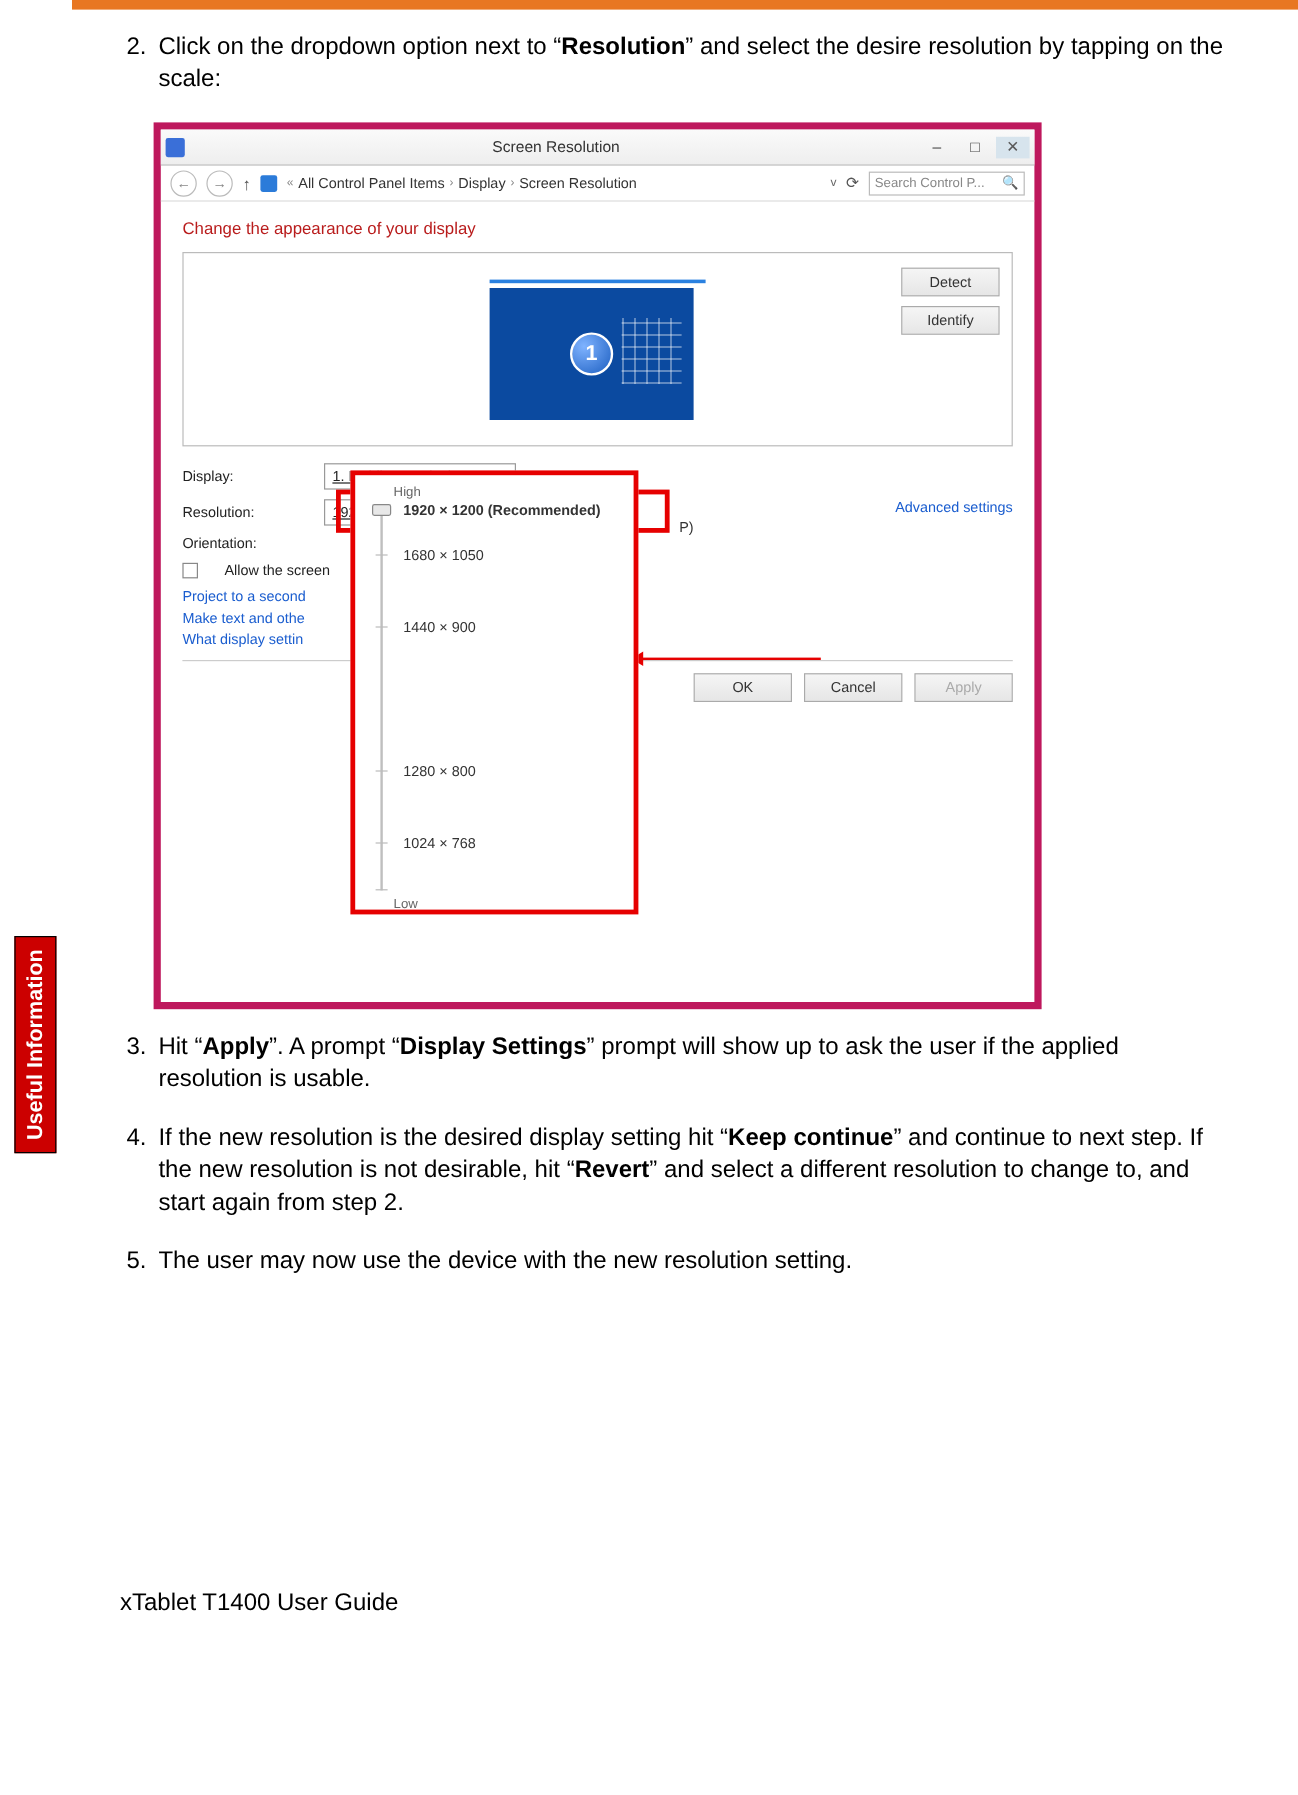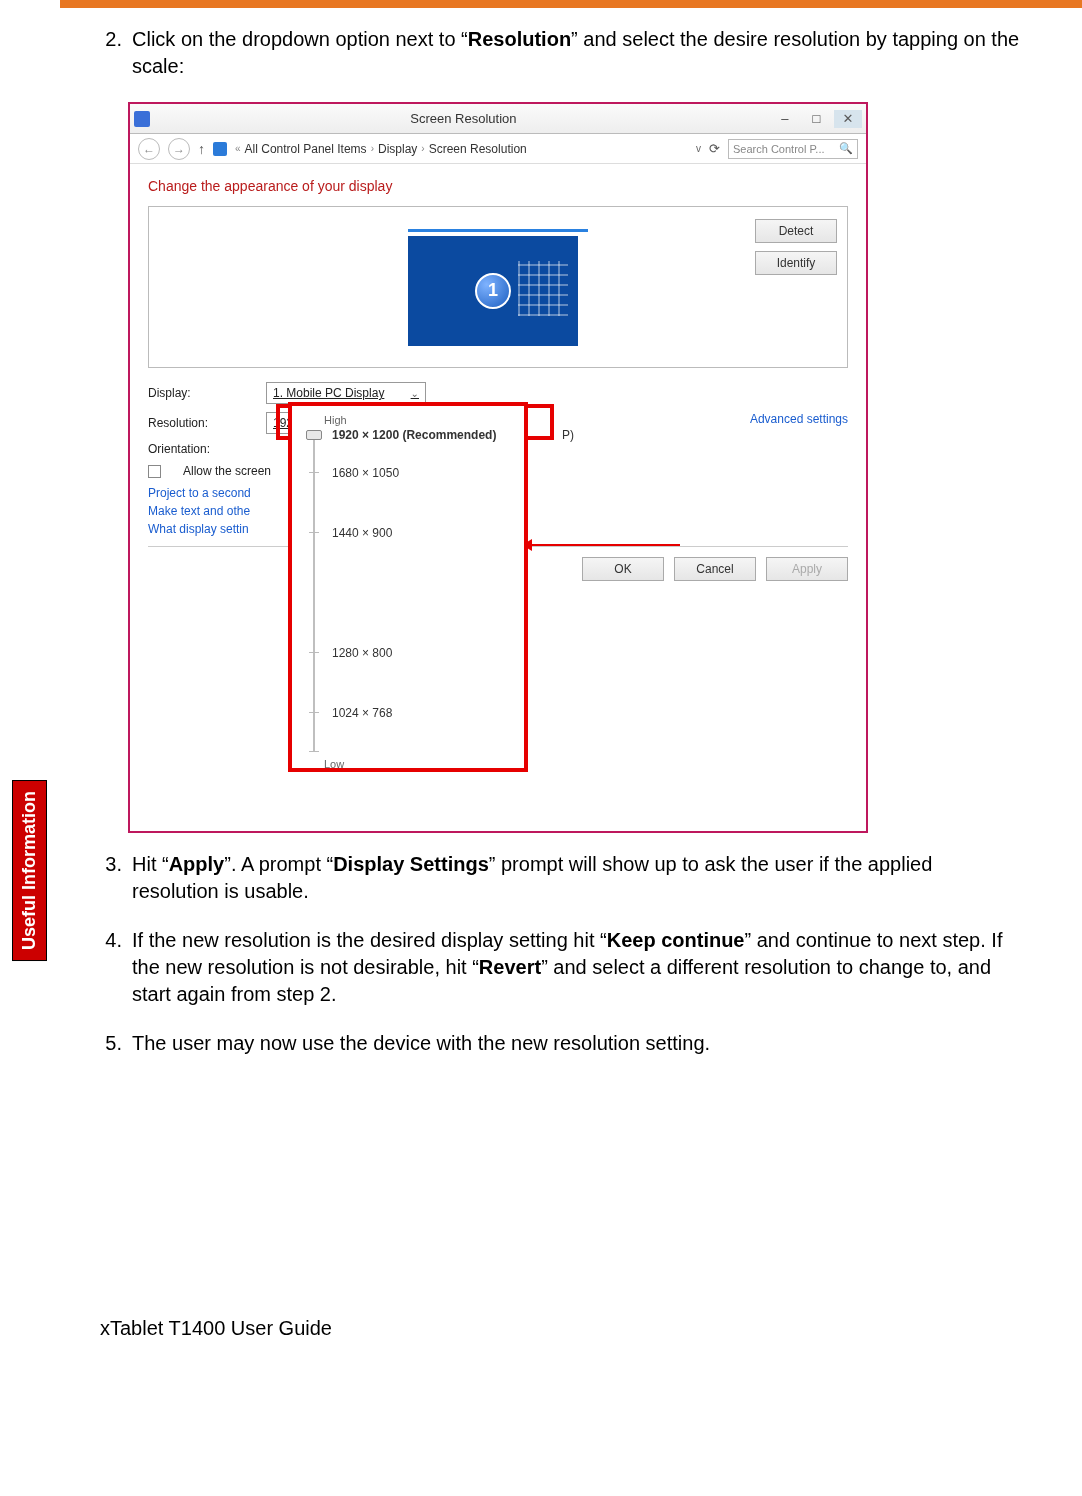--- a/index.html
+++ b/index.html
@@ -15,21 +15,21 @@
       border: 1px solid #000;
     }
 
     .step-list { list-style: none; margin-top: 18px; }
     .step-item { display: flex; gap: 10px; margin-bottom: 22px; line-height: 1.35; }
     .step-num { min-width: 22px; text-align: right; }
     .step-body { flex: 1; }
 
     
     .screenshot {
-      width: 740px; border: 2px solid #be185d; background: #fff;
+      width: 740px; border: 6px solid #be185d; background: #fff;
       margin: 6px 0 18px 28px; font-size: 13px; color: #333;
       font-family: "Segoe UI", Arial, sans-serif;
       position: relative;
     }
     .titlebar {
       display: flex; align-items: center; justify-content: space-between;
       background: linear-gradient(#fafafa,#eee); height: 30px;
       border-bottom: 1px solid #bbb; padding: 0 4px;
     }
     .titlebar .appicon {
@@ -116,21 +116,21 @@
     .left-links { margin-top: 6px; }
     .link { color: #1a5dcf; font-size: 12px; display: block; margin: 4px 0; }
 
     .adv { position: absolute; right: 18px; top: 248px; color: #1a5dcf; font-size: 12px; }
 
     .footbar { border-top: 1px solid #ccc; margin-top: 10px; padding-top: 10px; display: flex; justify-content: flex-end; gap: 10px; }
     .winbtn.disabled { color: #aaa; }
 
     
     .slider-pop {
-      position: absolute; left: 158px; top: 238px; width: 240px; height: 370px;
+      position: absolute; left: 158px; top: 224px; width: 240px; height: 370px;
       border: 4px solid #e60000; background: #fff; z-index: 5;
       padding: 8px 8px 8px 14px;
     }
     .sl-label-top { font-size: 11px; color: #666; margin-bottom: 6px; margin-left: 18px; }
     .sl-label-bot { font-size: 11px; color: #666; margin-top: 6px; margin-left: 18px; }
     .sl-body { display: flex; gap: 10px; height: 320px; }
     .track-wrap { position: relative; width: 16px; height: 100%; }
     .track {
       position: absolute; left: 7px; top: 0; width: 2px; height: 100%;
       background: #bfbfbf;

